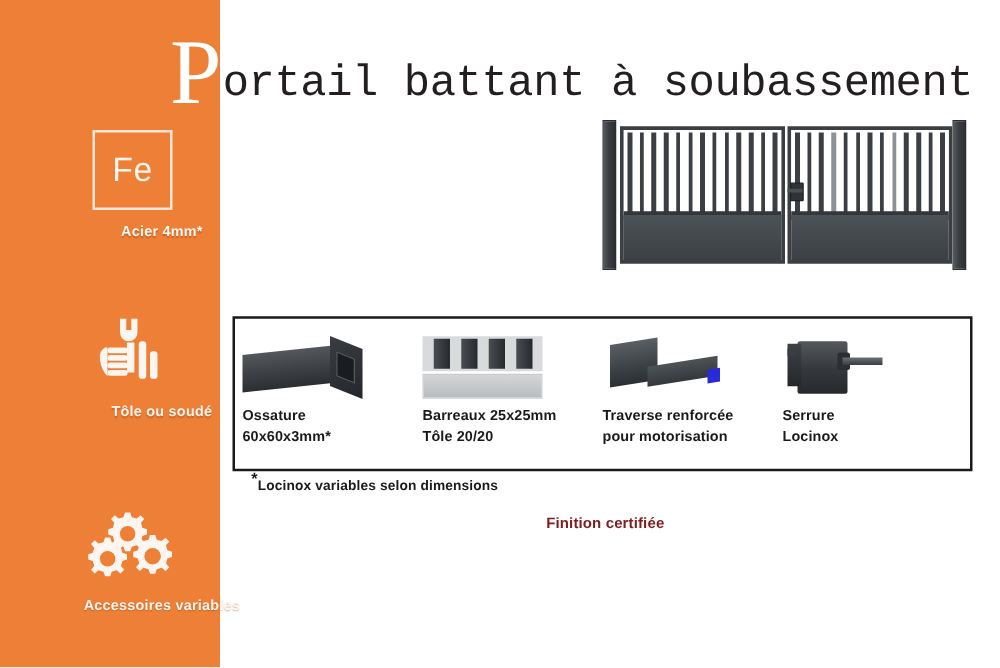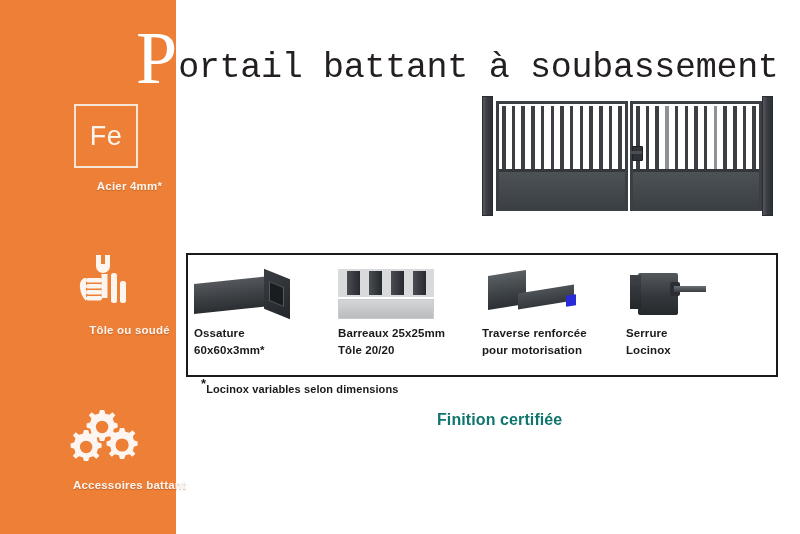--- a/index.html
+++ b/index.html
@@ -200,21 +200,21 @@
 
   
   #footnote{
     position:absolute;left:201px;top:383px;
     font-size:11px;font-weight:700;color:#1a1a1a;
     letter-spacing:.1px;
   }
   #footnote sup{font-size:13px;line-height:0;}
   #finition{
     position:absolute;left:437px;top:411px;
-    font-size:16px;font-weight:700;color:#0f766e;letter-spacing:.1px;
+    font-size:12px;font-weight:700;color:#7f1d1d;letter-spacing:.1px;
   }
 
   
   #watermark{
     position:absolute;left:580px;top:465px;
     font-size:17px;color:#f6f8f9;font-weight:700;
     letter-spacing:1px;
   }
 </style>
 </head>
@@ -259,21 +259,21 @@
             <circle cx="39.1" cy="21" r="6.2" fill="#ee7f36"></circle>
 
             <path d="M57 22 l4.2 0 l1.2 3.7 l4 1.1 l3-2.6 l3 3 l-2.6 3 l1.1 4 l3.7 1.2 l0 4.2 l-3.7 1.2 l-1.1 4 l2.6 3 l-3 3 l-3-2.6 l-4 1.1 l-1.2 3.7 l-4.2 0 l-1.2-3.7 l-4-1.1 l-3 2.6 l-3-3 l2.6-3 l-1.1-4 l-3.7-1.2 l0-4.2 l3.7-1.2 l1.1-4 l-2.6-3 l3-3 l3 2.6 l4-1.1 z"></path>
             <circle cx="59.1" cy="39" r="6.6" fill="#ee7f36"></circle>
 
             <path d="M21 24 l4.2 0 l1.2 3.7 l4 1.1 l3-2.6 l3 3 l-2.6 3 l1.1 4 l3.7 1.2 l0 4.2 l-3.7 1.2 l-1.1 4 l2.6 3 l-3 3 l-3-2.6 l-4 1.1 l-1.2 3.7 l-4.2 0 l-1.2-3.7 l-4-1.1 l-3 2.6 l-3-3 l2.6-3 l-1.1-4 l-3.7-1.2 l0-4.2 l3.7-1.2 l1.1-4 l-2.6-3 l3-3 l3 2.6 l4-1.1 z"></path>
             <circle cx="23.1" cy="41" r="6.2" fill="#ee7f36"></circle>
           </g>
         </svg>
       </div>
-      <div class="f-label">Accessoires battant</div>
+      <div class="f-label">Accessoires variables</div>
     </div>
   </div>
 
   <div id="title-row">
     <span id="title-dropcap">P</span>
     <span id="title-rest">ortail battant à soubassement</span>
   </div>
 
   <div id="gate-figure">
     <div class="gate-post" style="left:4px;"></div>

